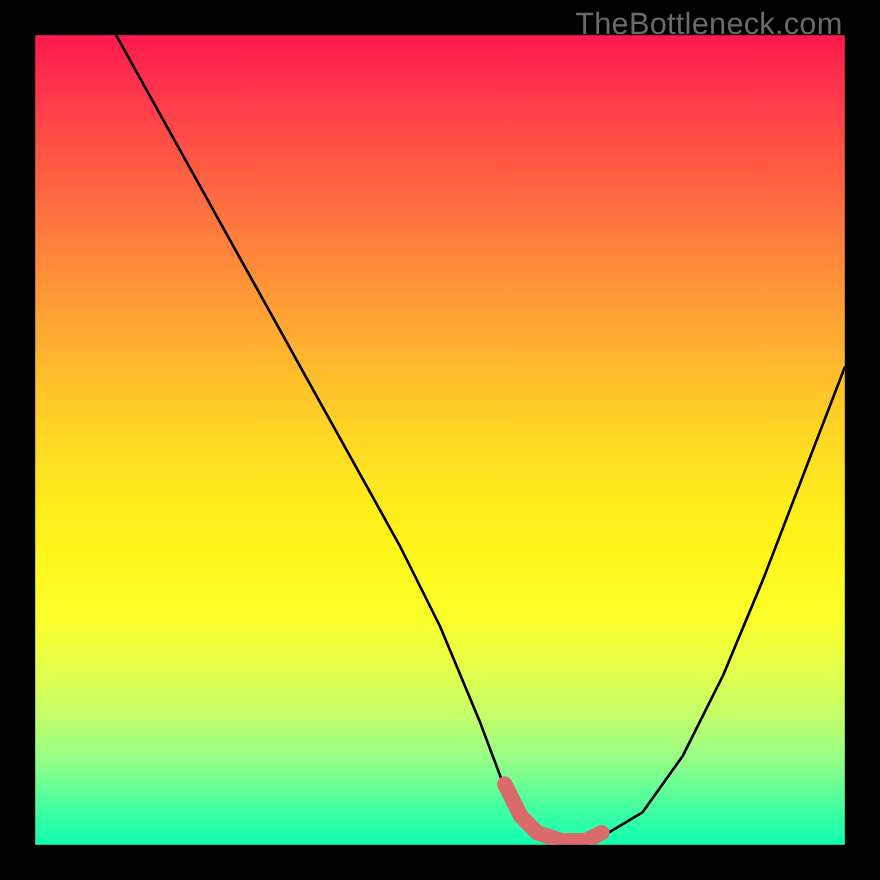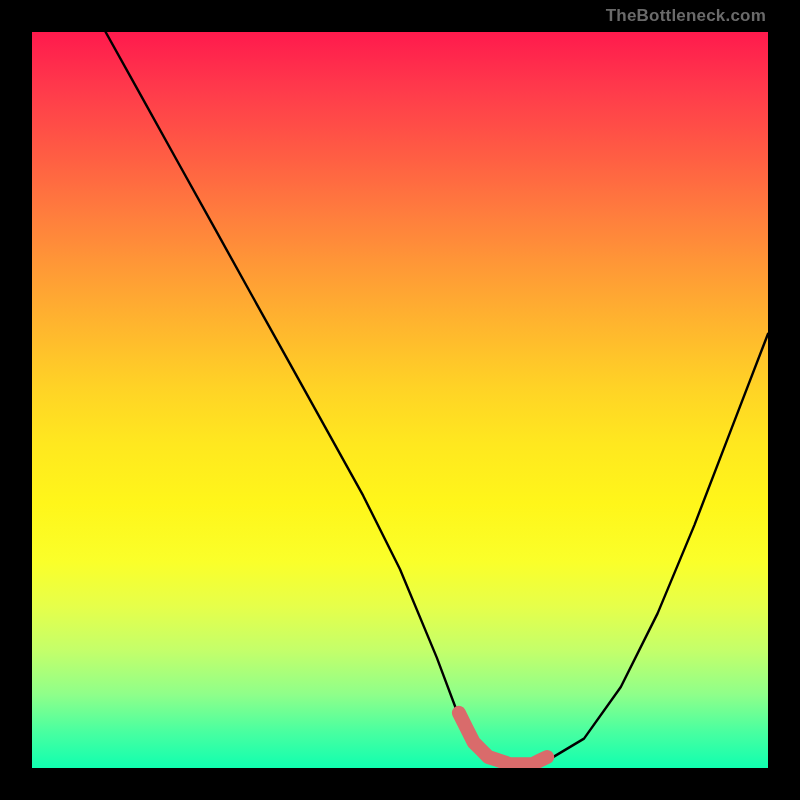--- a/index.html
+++ b/index.html
@@ -40,22 +40,22 @@
       #8fff8a 90%,
       #4affa0 95%,
       #10ffb0 100%
     );
   }
   .watermark {
     position: absolute;
     top: 6px;
     right: 34px;
     font-family: Arial, Helvetica, sans-serif;
-    font-size: 17px;
-    font-weight: 700;
+    font-size: 28px;
+    font-weight: 400;
     color: #6a6a6a;
     letter-spacing: 0.2px;
   }
   svg.curve {
     position: absolute;
     left: 0;
     top: 0;
     width: 736px;
     height: 736px;
   }

